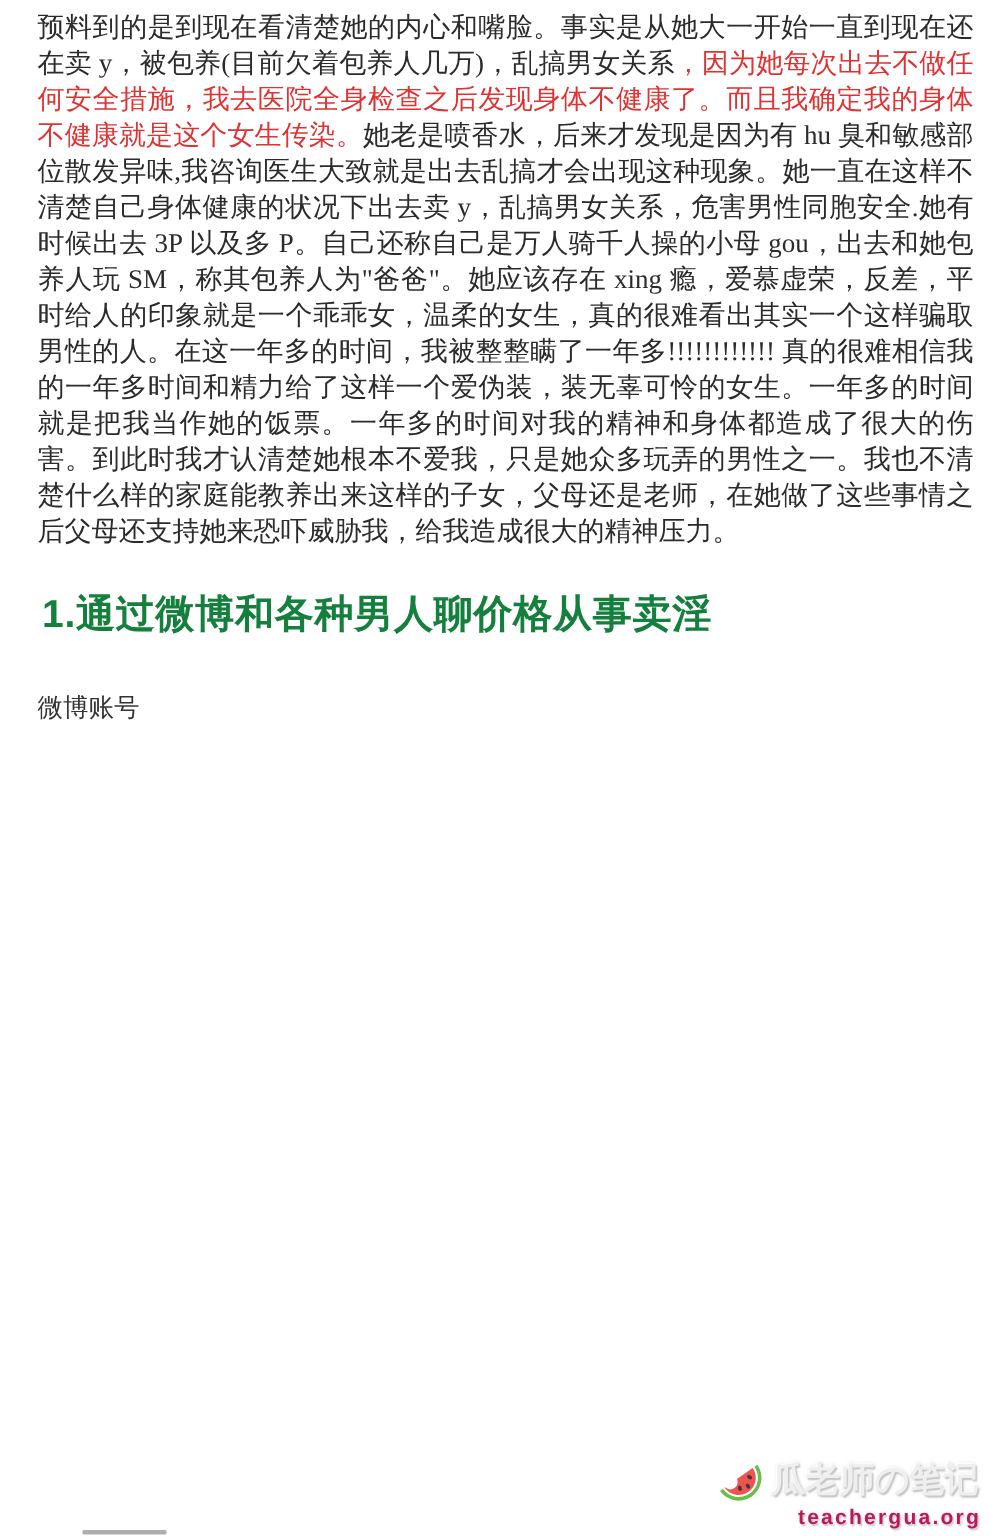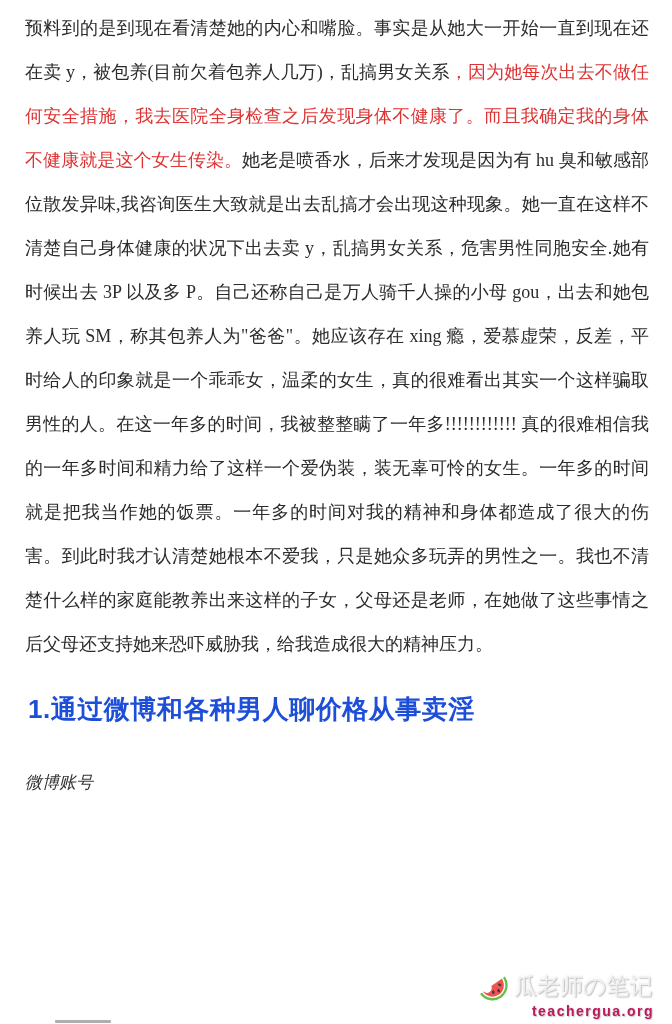--- a/index.html
+++ b/index.html
@@ -7,54 +7,53 @@
     width: 672px; height: 1024px;
     background: #ffffff;
     position: relative;
     overflow: hidden;
     font-family: "Liberation Serif", "DejaVu Serif", serif;
     color: #2b2b2b;
   }
   .page { padding: 6px 23px 0 25px; }
   p.body-text {
     font-size: 18px;
-    line-height: 44px;
+    line-height: 24px;
     text-align: justify;
     margin: 0;
   }
   .red-text { color: #dd3333; }
   .para2 { margin-top: 38px; }
   .para3 { margin-top: 32px; text-align: left; }
   .para3 .line { display: block; }
   h2.heading {
     font-family: "Liberation Sans", "DejaVu Sans", sans-serif;
     font-size: 26px;
     font-weight: bold;
-    color: #1d4ed8;
+    color: #15803d;
     margin: 26px 0 0 0;
     padding-left: 3px;
     letter-spacing: 0.5px;
   }
   .caption {
     font-size: 17px;
-    margin-top: 44px;
+    margin-top: 33px;
     color: #333333;
-    font-style: italic;
   }
   .watermark {
     position: absolute;
     left: 474px; top: 967px;
     width: 196px;
   }
   .wm-row { display: flex; align-items: center; }
   .wm-icon { width: 38px; height: 38px; flex: 0 0 38px; }
   .wm-title {
     font-family: "Liberation Sans", "DejaVu Sans", sans-serif;
     font-size: 23px;
-    font-weight: normal;
+    font-weight: bold;
     color: #efefef;
     white-space: nowrap;
     text-shadow: 1px 1px 1px #c4c4c4, -1px -1px 1px #ffffff, 0 0 3px #d8d8d8;
     margin-left: 2px;
   }
   .wm-url {
     font-family: "Liberation Sans", "DejaVu Sans", sans-serif;
     font-size: 14px;
     font-weight: bold;
     color: #be185d;

